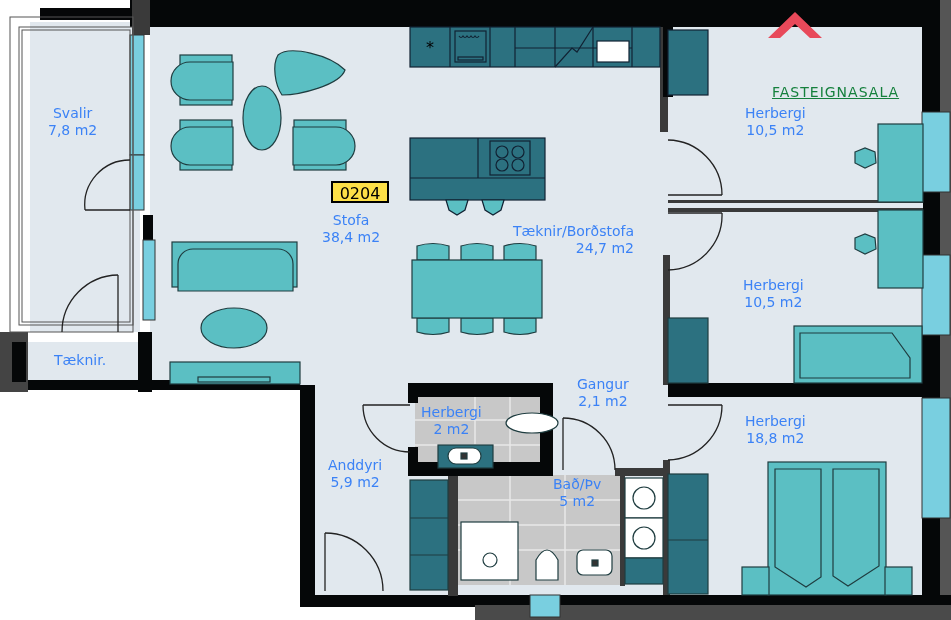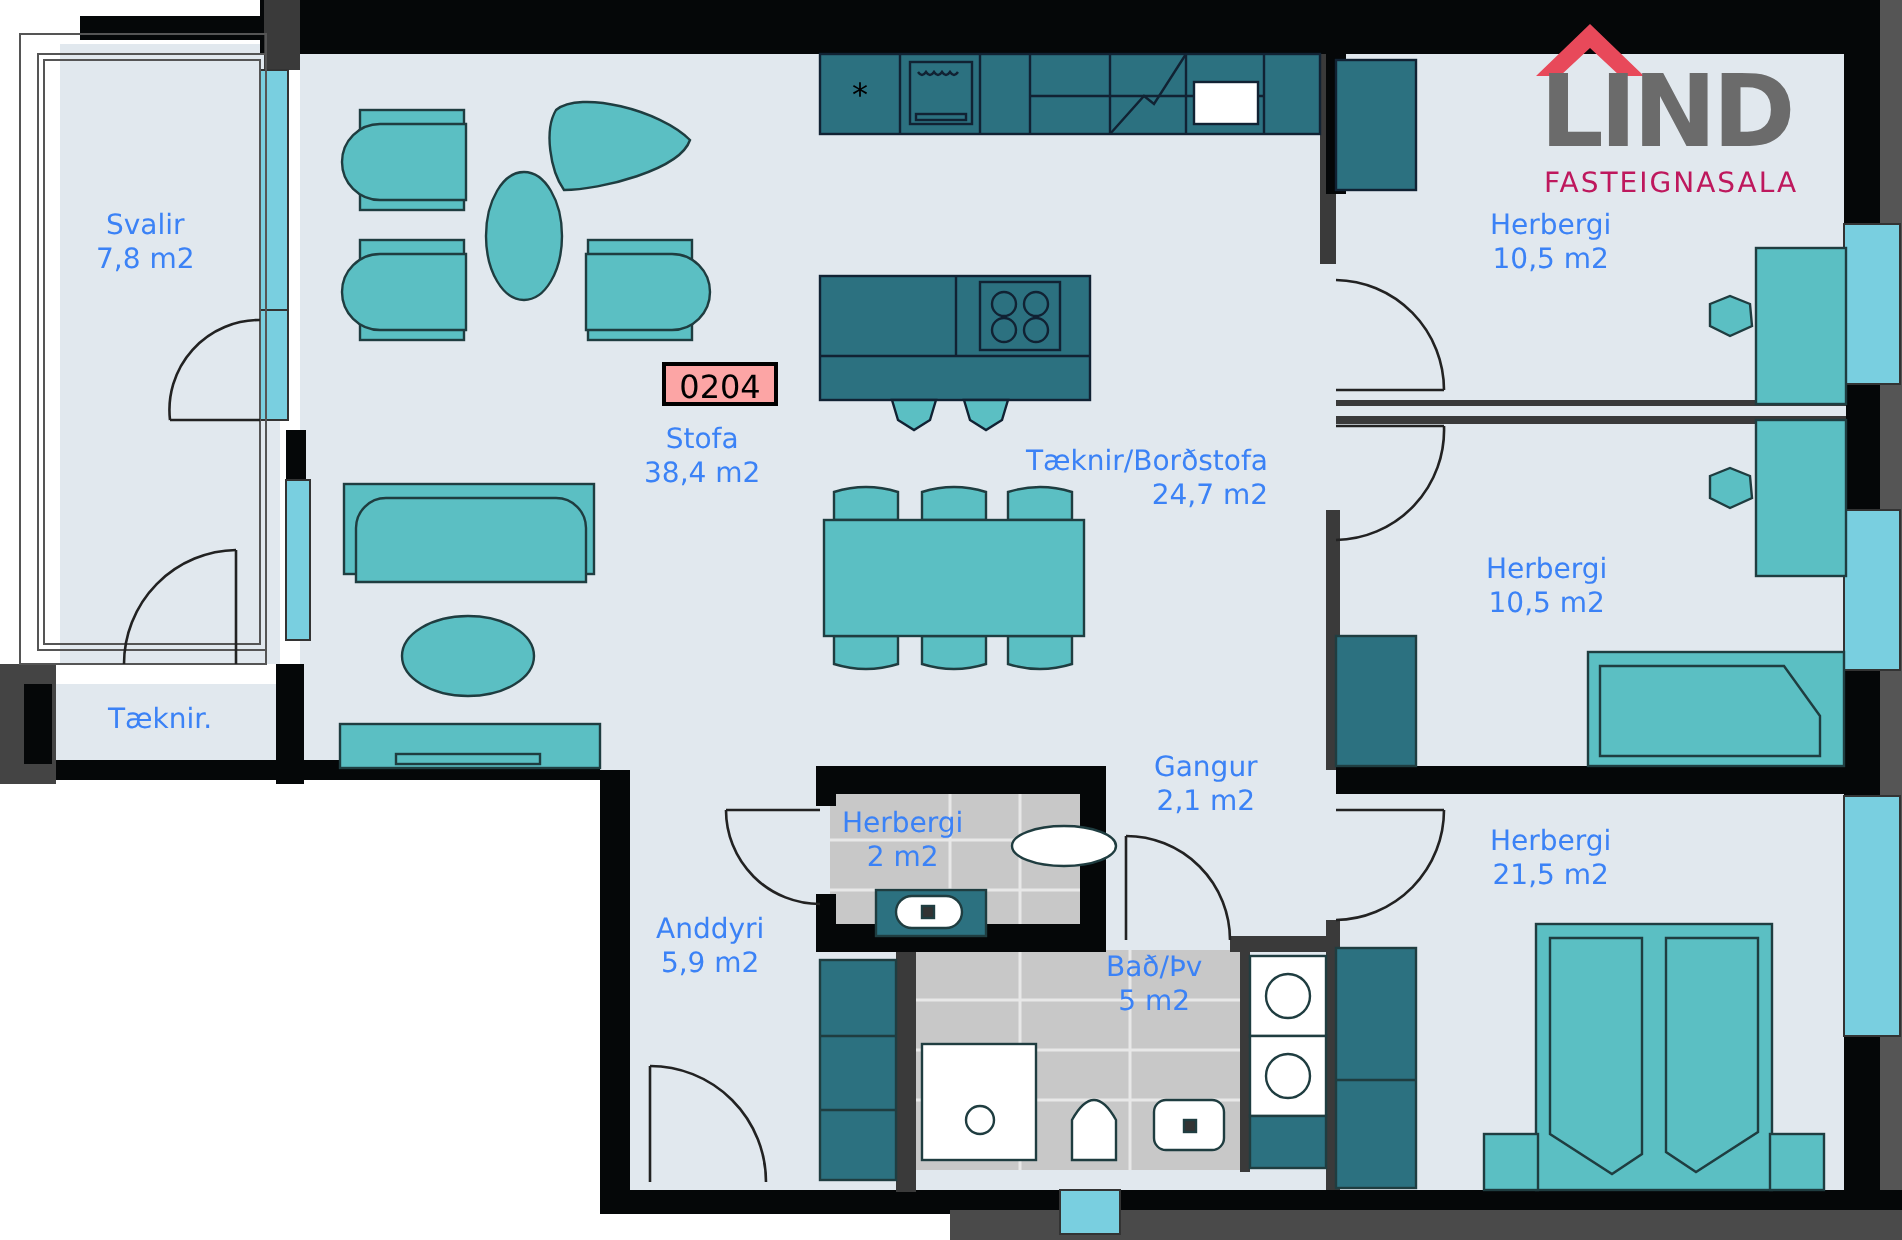--- a/index.html
+++ b/index.html
@@ -1,23 +1,23 @@
 <!DOCTYPE html>
 <html><head>
 <meta charset="utf-8">
 <style>
   html, body { margin:0; padding:0; background:#ffffff; }
   body { width:951px; height:620px; position:relative; overflow:hidden; font-family:"DejaVu Sans", sans-serif; }
   #plan { position:absolute; left:0; top:0; width:951px; height:620px; }
   .lbl { position:absolute; color:#3b82f6; font-size:14px; line-height:17px; text-align:center; white-space:nowrap; font-family:"DejaVu Sans", sans-serif; }
   .lbl span { display:block; }
-  .unit-id { position:absolute; left:331px; top:181px; width:58px; height:22px; border:2px solid #000; background:#fca5a5; font-size:16px; line-height:22px; text-align:center; color:#000; box-sizing:border-box; }
+  .unit-id { position:absolute; left:331px; top:181px; width:58px; height:22px; border:2px solid #000; background:#fde047; font-size:16px; line-height:22px; text-align:center; color:#000; box-sizing:border-box; }
   .logo { position:absolute; left:768px; top:10px; width:150px; height:90px; }
   .logo-word { position:absolute; left:2px; top:16px; font-size:50px; font-weight:bold; color:#6b6b6b; letter-spacing:-2px; line-height:60px; font-family:"DejaVu Sans", sans-serif; }
-  .logo-sub { position:absolute; left:4px; top:74px; font-size:14px; color:#be185d; letter-spacing:1px; line-height:16px; font-family:"DejaVu Sans", sans-serif; }
+  .logo-sub { position:absolute; left:4px; top:74px; font-size:14px; color:#15803d; letter-spacing:1px; line-height:16px; font-family:"DejaVu Sans", sans-serif;text-decoration:underline; }
 </style>
 </head>
 <body>
 
 <svg id="plan" viewBox="0 0 951 620" xmlns="http://www.w3.org/2000/svg">
 
   <g>
     <rect x="150" y="25" width="772" height="360" fill="#e1e8ee"></rect>
     <rect x="315" y="380" width="608" height="215" fill="#e1e8ee"></rect>
     <rect x="30" y="22" width="110" height="310" fill="#e1e8ee"></rect>
@@ -197,21 +197,20 @@
     <circle cx="644" cy="498" r="11" fill="none"></circle>
       <circle cx="644" cy="538" r="11" fill="none"></circle>
     <rect x="625" y="558" width="38" height="26" fill="#2c7180"></rect>
   </g>
 </svg>
 
 <div class="logo">
   <svg width="150" height="30" style="position:absolute;left:0;top:0">
     <polygon points="0,28 27,2 54,28 42,28 27,14 12,28" fill="#e8495a"></polygon>
   </svg>
-  <div class="logo-word">LIND</div>
   <div class="logo-sub">FASTEIGNASALA</div>
 </div>
 
 <div class="unit-id">0204</div>
 
 <div class="lbl" style="left:48px;top:105px">
   <span>Svalir</span>
   <span>7,8 m2</span>
 </div>
 <div class="lbl" style="left:54px;top:352px">
@@ -228,21 +227,21 @@
 <div class="lbl" style="left:745px;top:105px">
   <span>Herbergi</span>
   <span>10,5 m2</span>
 </div>
 <div class="lbl" style="left:743px;top:277px">
   <span>Herbergi</span>
   <span>10,5 m2</span>
 </div>
 <div class="lbl" style="left:745px;top:413px">
   <span>Herbergi</span>
-  <span>21,5 m2</span>
+  <span>18,8 m2</span>
 </div>
 <div class="lbl" style="left:577px;top:376px">
   <span>Gangur</span>
   <span>2,1 m2</span>
 </div>
 <div class="lbl" style="left:421px;top:404px">
   <span>Herbergi</span>
   <span>2 m2</span>
 </div>
 <div class="lbl" style="left:328px;top:457px">

